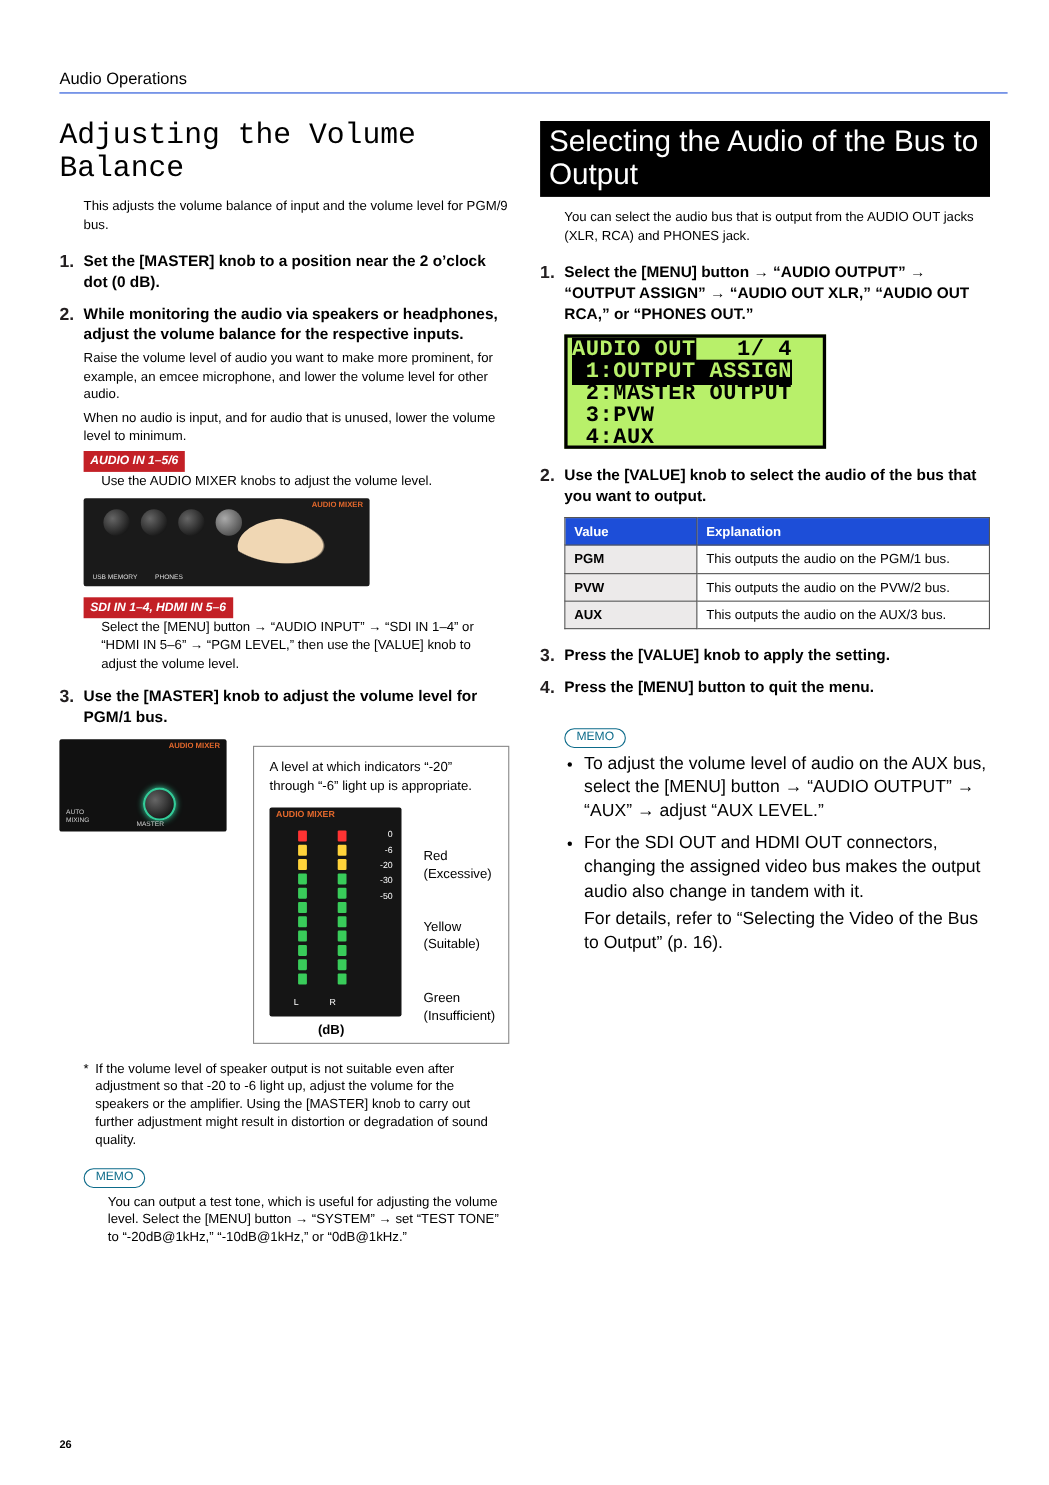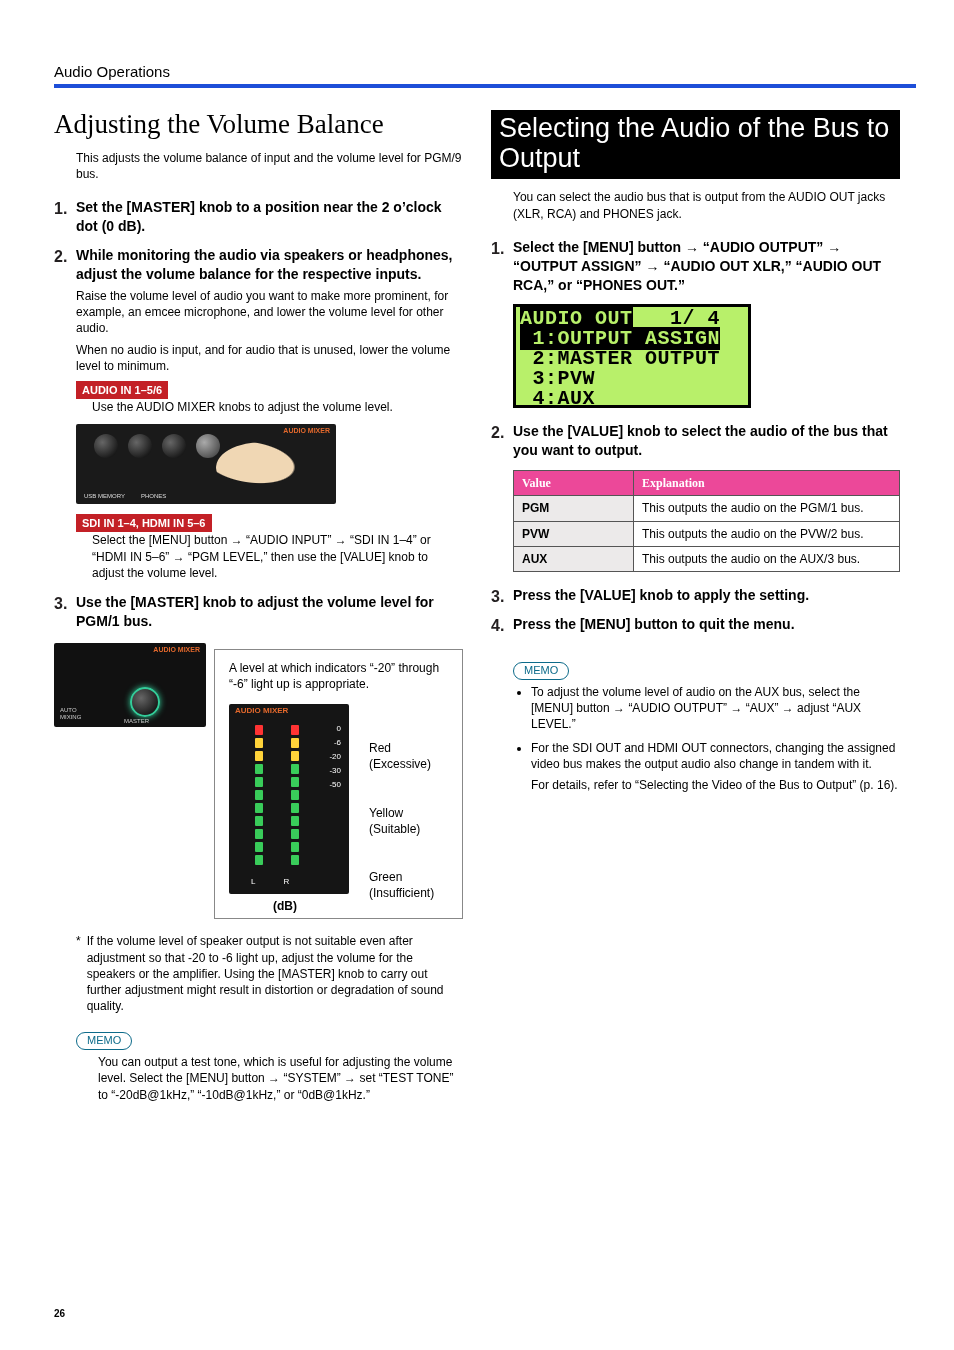--- a/index.html
+++ b/index.html
@@ -9,33 +9,33 @@
     color: #000;
     width: 954px;
     height: 1350px;
     position: relative;
     font-size: 12px;
     line-height: 1.35;
   }
   .page-header {
     position: absolute;
     top: 62px; left: 54px; right: 38px;
-    border-bottom: 4px solid #1d4ed8;
+    border-bottom: 1px solid #1d4ed8;
     padding-bottom: 2px;
     font-size: 15px;
   }
   .columns {
     position: absolute;
     top: 110px; left: 54px; right: 54px;
     display: flex;
     gap: 28px;
   }
   .col { flex: 1 1 50%; }
   .h1-plain {
-    font-family: Liberation Serif, serif;
+    font-family: Liberation Mono, monospace;
     font-size: 27px;
     font-weight: 400;
     font-stretch: condensed;
     margin-bottom: 10px;
     line-height: 1.1;
   }
   .h1-invert {
     font-family: "Myriad Pro Cond", "Arial Narrow", Arial, sans-serif;
     font-size: 27px;
     font-weight: 400;
@@ -54,32 +54,33 @@
   .step-body { font-weight: 700; font-size: 14px; line-height: 1.35; margin-bottom: 4px; }
   .step-sub { font-weight: 400; font-size: 12px; margin-bottom: 6px; }
   .sublist-block { margin-top: 6px; }
   .chip {
     display: inline-block;
     background: #c32026;
     color: #fff;
     font-weight: 600;
     font-size: 11px;
     padding: 2px 6px;
+    font-style: italic;
   }
   .indent { margin-left: 22px; }
   .deeper { margin-left: 16px; }
   .illus {
     margin: 8px 0 10px 0;
     background: #1a1a1a;
     width: 260px; height: 80px;
     position: relative;
     border-radius: 2px;
   }
   .illus::after { content:""; }
-  .panel-row { display:flex; gap:8px; align-items:flex-start; margin-top:8px; }
+  .panel-row { display:flex; gap:24px; align-items:flex-start; margin-top:8px; }
   .mini-panel {
     width: 152px; height: 84px; background:#111; border-radius:2px;
     position:relative;
   }
   .level-box {
     border: 1px solid #888;
     padding: 10px 14px 20px;
     margin-top: 6px;
     position: relative;
   }
@@ -129,24 +130,24 @@
     margin: 4px 0 14px 22px;
     width: calc(100% - 22px);
     font-size: 12px;
   }
   table.recreated th, table.recreated td {
     border: 1px solid #555;
     padding: 4px 8px;
     text-align: left;
   }
   table.recreated thead th {
-    background:#ec4899; color:#fff; font-weight:700;font-family:Liberation Serif, serif;
+    background:#1d4ed8; color:#fff; font-weight:700;
   }
   table.recreated tbody td:first-child { font-weight:700; background:#eceaea; width:120px; }
-  .memo-list { margin-left: 40px; font-size:12px; }
+  .memo-list { margin-left: 40px; font-size:16px; }
   .memo-list li { margin-bottom: 8px; list-style: disc; }
   .page-num {
     position:absolute; bottom:30px; left:54px;
     font-weight:700; font-size:10px;
   }
   .arr { font-family: Arial, sans-serif; }
   .levlabels { position:absolute; left:140px; top: 42px; font-size:12px; }
   .levlabels div { margin-bottom: 32px; }
   .audiomixer-label {
     position:absolute; top:2px; right:6px; color:#e2682c; font-size:7px; font-weight:700;

